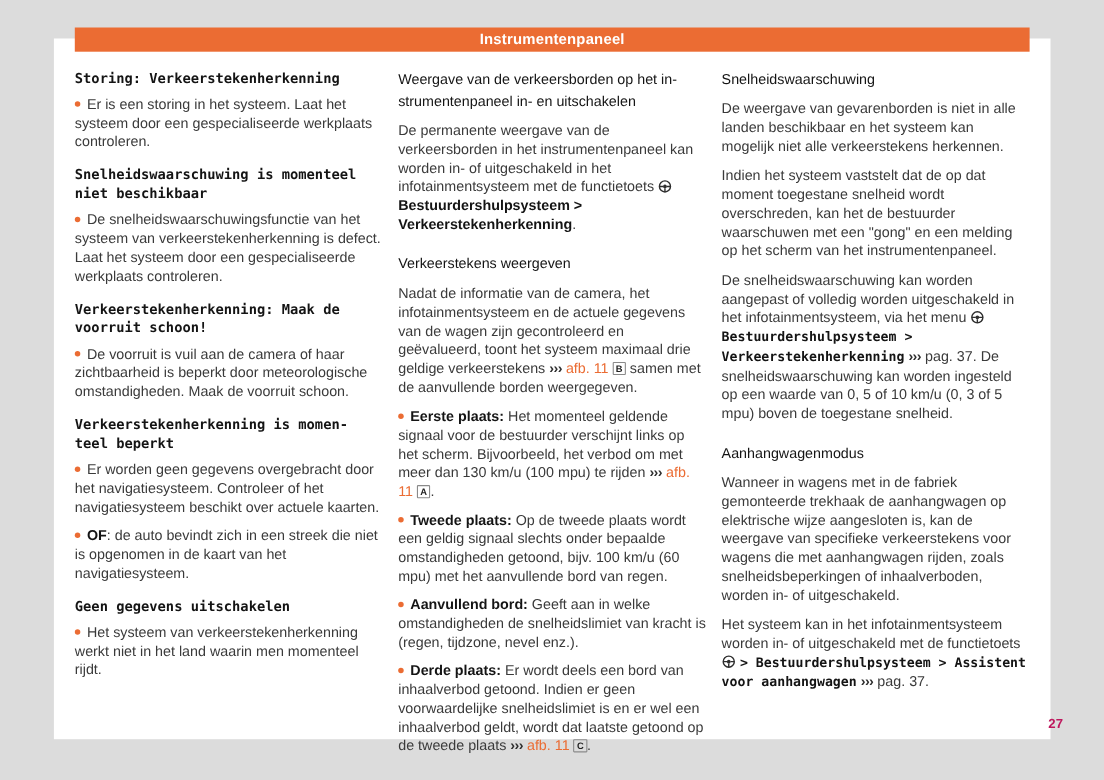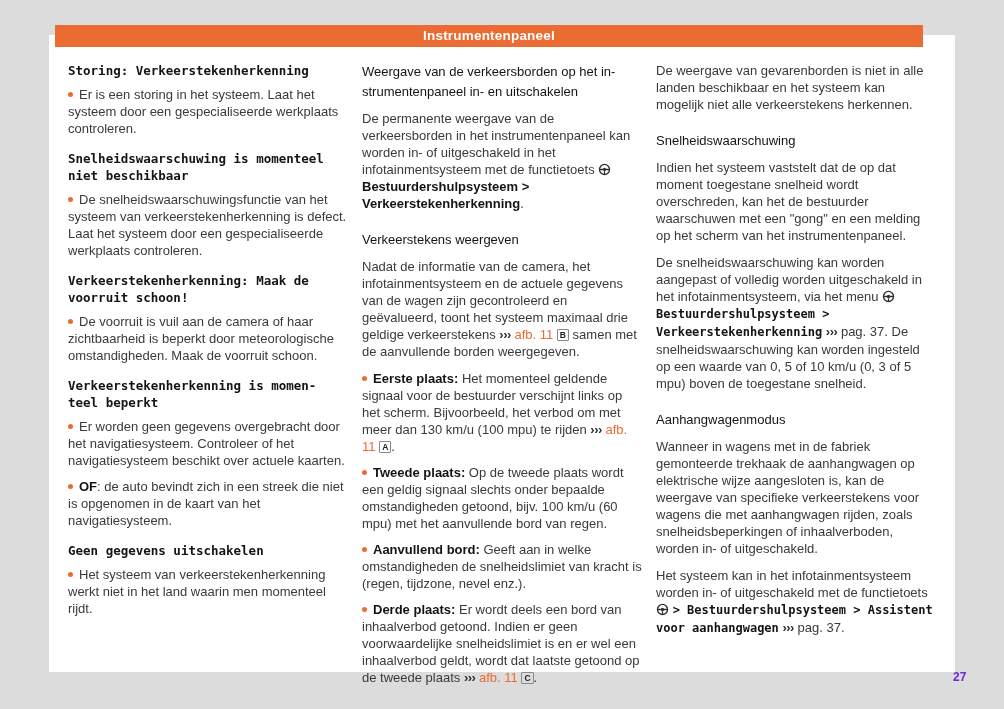--- a/index.html
+++ b/index.html
@@ -7,21 +7,21 @@
     width:1004px;height:709px;overflow:hidden;position:relative;
     background:var(--bg,#dcdcdc);
     font-family:"Liberation Sans","DejaVu Sans",sans-serif;
     -webkit-font-smoothing:antialiased;
   }
   .page{
     position:absolute;left:49px;top:35px;width:906px;height:637px;
     background:#ffffff;
   }
   .header-bar{
-    position:absolute;left:55px;top:25px;width:868px;height:22px;
+    position:absolute;left:68px;top:25px;width:868px;height:22px;
     background:var(--accent,#eb6c33);
     color:#ffffff;font-size:13.5px;font-weight:bold;
     text-align:center;line-height:22px;letter-spacing:.2px;
   }
   .columns{
     position:absolute;left:68px;top:62px;width:868px;
     display:grid;grid-template-columns:repeat(3,1fr);column-gap:14px;
   }
   .col{min-width:0;}
   .block{font-size:13px;line-height:17px;color:#3a3a3a;}
@@ -49,22 +49,22 @@
   .r-ch{font-weight:bold;color:#2e2e2e;letter-spacing:-.5px;}
   .r-lk{color:var(--accent,#eb6c33);cursor:pointer;}
   .r-bx{
     display:inline-block;border:1px solid #8a8a8a;border-radius:1px;
     font-size:8.5px;font-weight:bold;line-height:10px;padding:0 2px;
     color:#222;vertical-align:1px;
   }
   .r-ic{display:inline-block;width:13px;height:13px;vertical-align:-2px;color:#2e2e2e;}
   .r-ic svg{width:13px;height:13px;display:block;}
   .page-num{
-    position:absolute;left:953px;top:670px;
-    font-size:12px;font-weight:bold;color:#6d28d9;
+    position:absolute;left:953px;top:651px;
+    font-size:12px;font-weight:bold;color:#be185d;
   }
 </style>
 </head>
 <body style="--accent: #eb6c33; --bg: #dcdcdc;">
 
 <div class="page"></div>
 
 <div class="header-bar">
   <span>Instrumentenpaneel</span>
 </div>
@@ -95,22 +95,22 @@
             <path d="M2.7 12h6.5M14.8 12h6.5M12 15.2V21.3" stroke="currentColor" stroke-width="2.4" fill="none"></path>
           </svg></span><span class="r-tx"> </span><span class="r-b">Bestuurdershulpsysteem &gt; Verkeerstekenherkenning</span><span class="r-tx">.</span></div>
       <div class="block sans-heading">Verkeerstekens weergeven</div>
       <div class="block paragraph"><span class="r-tx">Nadat de informatie van de camera, het infotainmentsysteem en de actuele gegevens van de wagen zijn gecontroleerd en geëvalueerd, toont het systeem maximaal drie geldige verkeerstekens </span><span class="r-ch">›››</span><span class="r-tx"> </span><span class="r-lk">afb. 11</span><span class="r-tx"> </span><span class="r-bx">B</span><span class="r-tx"> samen met de aanvullende borden weergegeven.</span></div>
       <div class="block bullet"><span class="dot"></span><span class="r-b">Eerste plaats:</span><span class="r-tx"> Het momenteel geldende signaal voor de bestuurder verschijnt links op het scherm. Bijvoorbeeld, het verbod om met meer dan 130 km/u (100 mpu) te rijden </span><span class="r-ch">›››</span><span class="r-tx"> </span><span class="r-lk">afb. 11</span><span class="r-tx"> </span><span class="r-bx">A</span><span class="r-tx">.</span></div>
       <div class="block bullet"><span class="dot"></span><span class="r-b">Tweede plaats:</span><span class="r-tx"> Op de tweede plaats wordt een geldig signaal slechts onder bepaalde omstandigheden getoond, bijv. 100 km/u (60 mpu) met het aanvullende bord van regen.</span></div>
       <div class="block bullet"><span class="dot"></span><span class="r-b">Aanvullend bord:</span><span class="r-tx"> Geeft aan in welke omstandigheden de snelheidslimiet van kracht is (regen, tijdzone, nevel enz.).</span></div>
       <div class="block bullet"><span class="dot"></span><span class="r-b">Derde plaats:</span><span class="r-tx"> Er wordt deels een bord van inhaalverbod getoond. Indien er geen voorwaardelijke snelheidslimiet is en er wel een inhaalverbod geldt, wordt dat laatste getoond op de tweede plaats </span><span class="r-ch">›››</span><span class="r-tx"> </span><span class="r-lk">afb. 11</span><span class="r-tx"> </span><span class="r-bx">C</span><span class="r-tx">.</span></div>
     </div>
   <div class="col">
+      <div class="block sans-heading">Snelheidswaarschuwing</div>
       <div class="block paragraph"><span class="r-tx">De weergave van gevarenborden is niet in alle landen beschikbaar en het systeem kan mogelijk niet alle verkeerstekens herkennen.</span></div>
-      <div class="block sans-heading">Snelheidswaarschuwing</div>
       <div class="block paragraph"><span class="r-tx">Indien het systeem vaststelt dat de op dat moment toegestane snelheid wordt overschreden, kan het de bestuurder waarschuwen met een "gong" en een melding op het scherm van het instrumentenpaneel.</span></div>
       <div class="block paragraph"><span class="r-tx">De snelheidswaarschuwing kan worden aangepast of volledig worden uitgeschakeld in het infotainmentsysteem, via het menu </span><span class="r-ic"><svg viewBox="0 0 24 24" aria-hidden="true">
             <circle cx="12" cy="12" r="9.3" fill="none" stroke="currentColor" stroke-width="2.4"></circle>
             <circle cx="12" cy="12" r="3.1" fill="currentColor"></circle>
             <path d="M2.7 12h6.5M14.8 12h6.5M12 15.2V21.3" stroke="currentColor" stroke-width="2.4" fill="none"></path>
           </svg></span><span class="r-tx"> </span><span class="r-mb">Bestuurdershulpsysteem &gt; Verkeerstekenherkenning</span><span class="r-tx"> </span><span class="r-ch">›››</span><span class="r-tx"> pag. 37. De snelheidswaarschuwing kan worden ingesteld op een waarde van 0, 5 of 10 km/u (0, 3 of 5 mpu) boven de toegestane snelheid.</span></div>
       <div class="block sans-heading">Aanhangwagenmodus</div>
       <div class="block paragraph"><span class="r-tx">Wanneer in wagens met in de fabriek gemonteerde trekhaak de aanhangwagen op elektrische wijze aangesloten is, kan de weergave van specifieke verkeerstekens voor wagens die met aanhangwagen rijden, zoals snelheidsbeperkingen of inhaalverboden, worden in- of uitgeschakeld.</span></div>
       <div class="block paragraph"><span class="r-tx">Het systeem kan in het infotainmentsysteem worden in- of uitgeschakeld met de functietoets </span><span class="r-ic"><svg viewBox="0 0 24 24" aria-hidden="true">
             <circle cx="12" cy="12" r="9.3" fill="none" stroke="currentColor" stroke-width="2.4"></circle>

